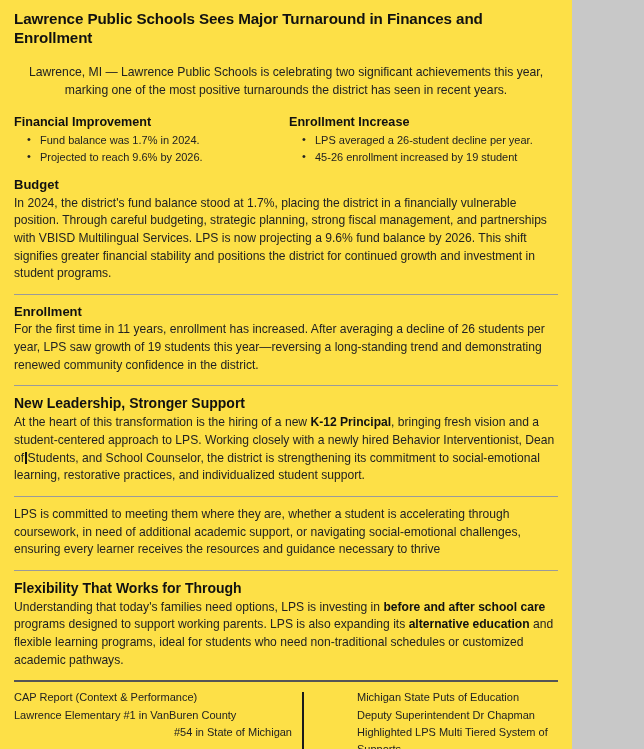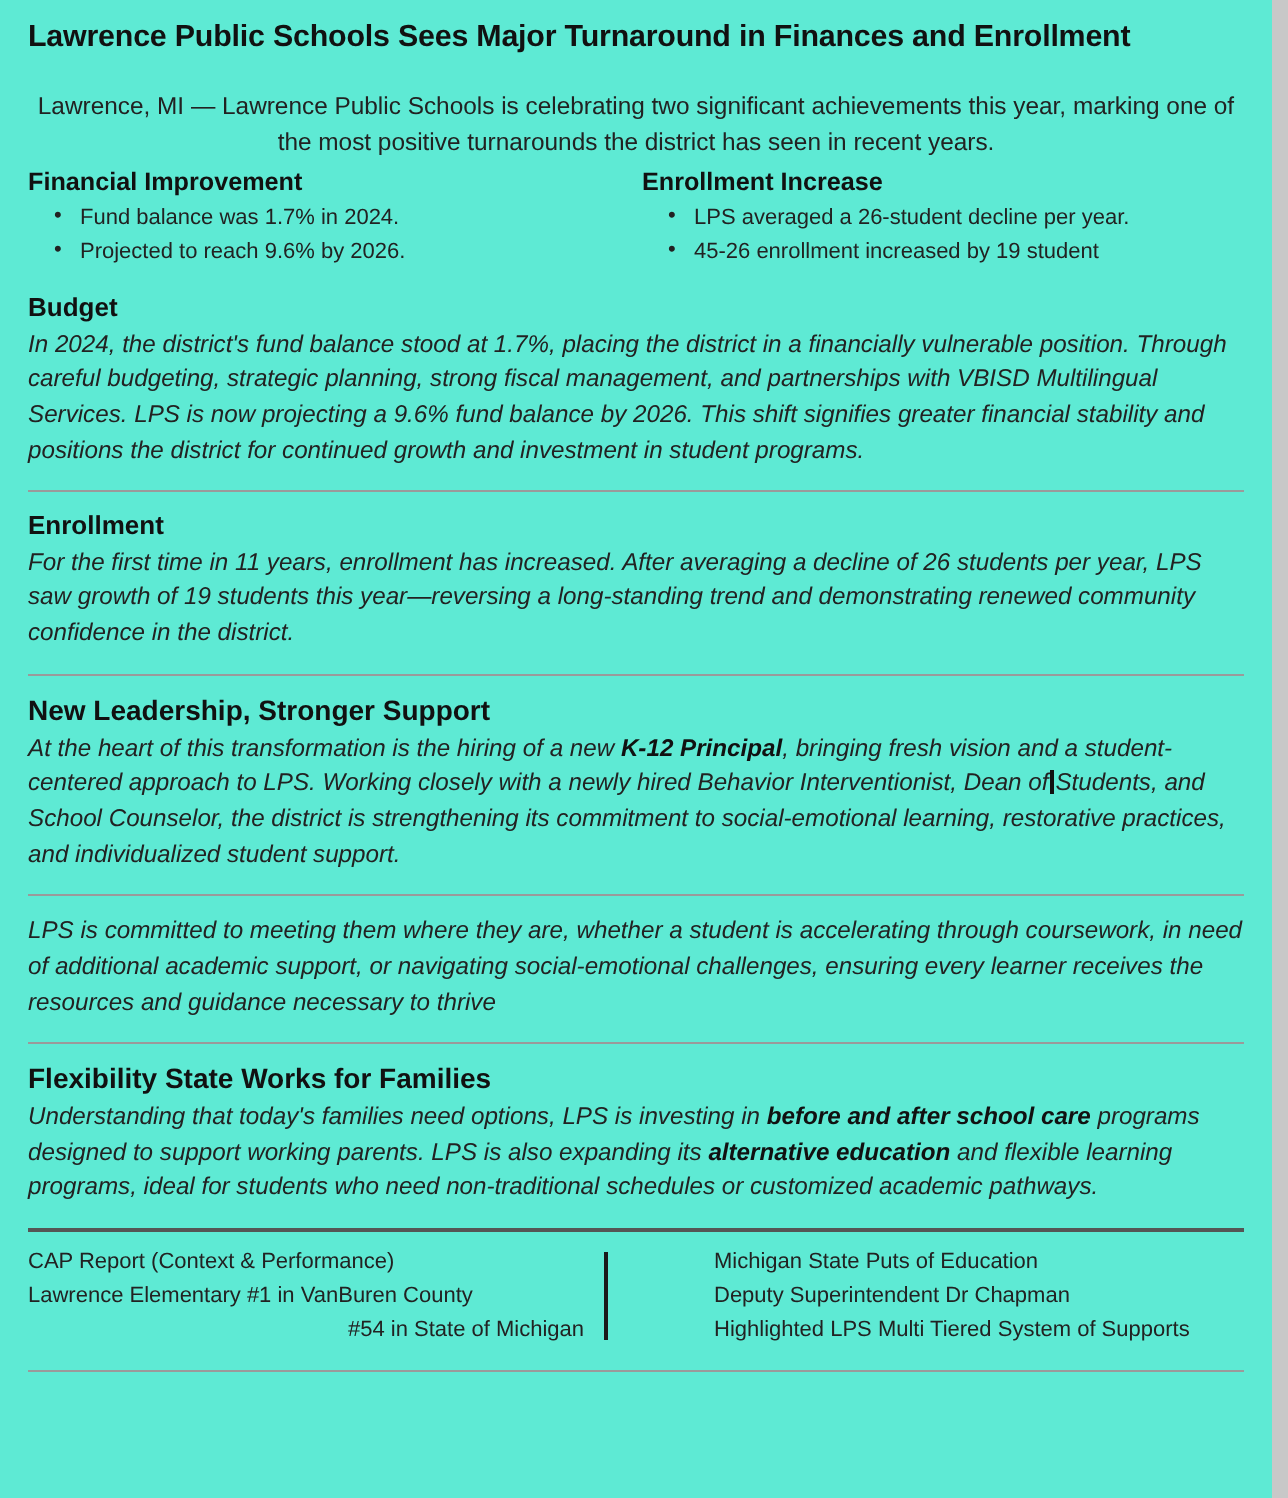--- a/index.html
+++ b/index.html
@@ -9,44 +9,44 @@
   body {
     width: 644px;
     height: 749px;
     background: #c8c8c8;
     font-family: "Liberation Sans", sans-serif;
     color: #1a1a1a;
     overflow: hidden;
   }
   .page {
     position: relative;
-    width: 636px;
+    width: 572px;
     height: 749px;
     box-sizing: border-box;
     padding: 9px 14px 0 14px;
-    background: #5eead4;
+    background: #fde047;
   }
   h1.doc-title {
     font-size: 15.2px;
     font-weight: bold;
     line-height: 1.25;
     margin: 0 0 0 0;
     letter-spacing: -0.1px;
     color: #111;
   }
   .lede {
     font-size: 12.2px;
     line-height: 1.45;
     margin: 17px 0 0 0;
     color: #222;
     text-align: center;
   }
   .two-col {
     display: flex;
-    margin-top: 4px;
+    margin-top: 16px;
   }
   .two-col > .col {
     width: 50%;
     box-sizing: border-box;
   }
   .two-col > .col.right { padding-left: 3px; }
   h2.sub {
     font-size: 12.6px;
     font-weight: bold;
     margin: 0 0 2px 0;
@@ -78,21 +78,20 @@
     margin: 0 0 0 0;
     line-height: 1.28;
     color: #111;
   }
   h2.sec-head.big { font-size: 14px; }
   p.body {
     font-size: 12.1px;
     line-height: 1.46;
     margin: 1px 0 0 0;
     color: #222;
-    font-style: italic;
   }
   hr.rule {
     border: 0;
     border-top: 1px solid #9a9a9a;
     margin: 11px 0 9px 0;
     height: 0;
   }
   hr.rule.strong {
     border-top: 2px solid #555;
     margin: 11px 0 7px 0;
@@ -180,21 +179,21 @@
 
   <hr class="rule">
 
   <div>
     <p class="body">LPS is committed to meeting them where they are, whether a student is accelerating through coursework, in need of additional academic support, or navigating social-emotional challenges, ensuring every learner receives the resources and guidance necessary to thrive</p>
   </div>
 
   <hr class="rule">
 
   <div>
-    <h2 class="sec-head big">Flexibility State Works for Families</h2>
+    <h2 class="sec-head big">Flexibility That Works for Through</h2>
     <p class="body"><span>Understanding that today's families need options, LPS is investing in </span><b>before and after school care</b><span> programs designed to support working parents.  LPS is also expanding its </span><b>alternative education</b><span> and flexible learning programs, ideal for students who need non-traditional schedules or customized academic pathways.</span></p>
   </div>
 
   <hr class="rule strong">
 
   <div>
     <div class="accomplishments">
       <div class="acc-left">
         <div class="acc-line">CAP Report (Context &amp; Performance)</div>
         <div class="acc-line">Lawrence Elementary #1 in VanBuren County</div>

